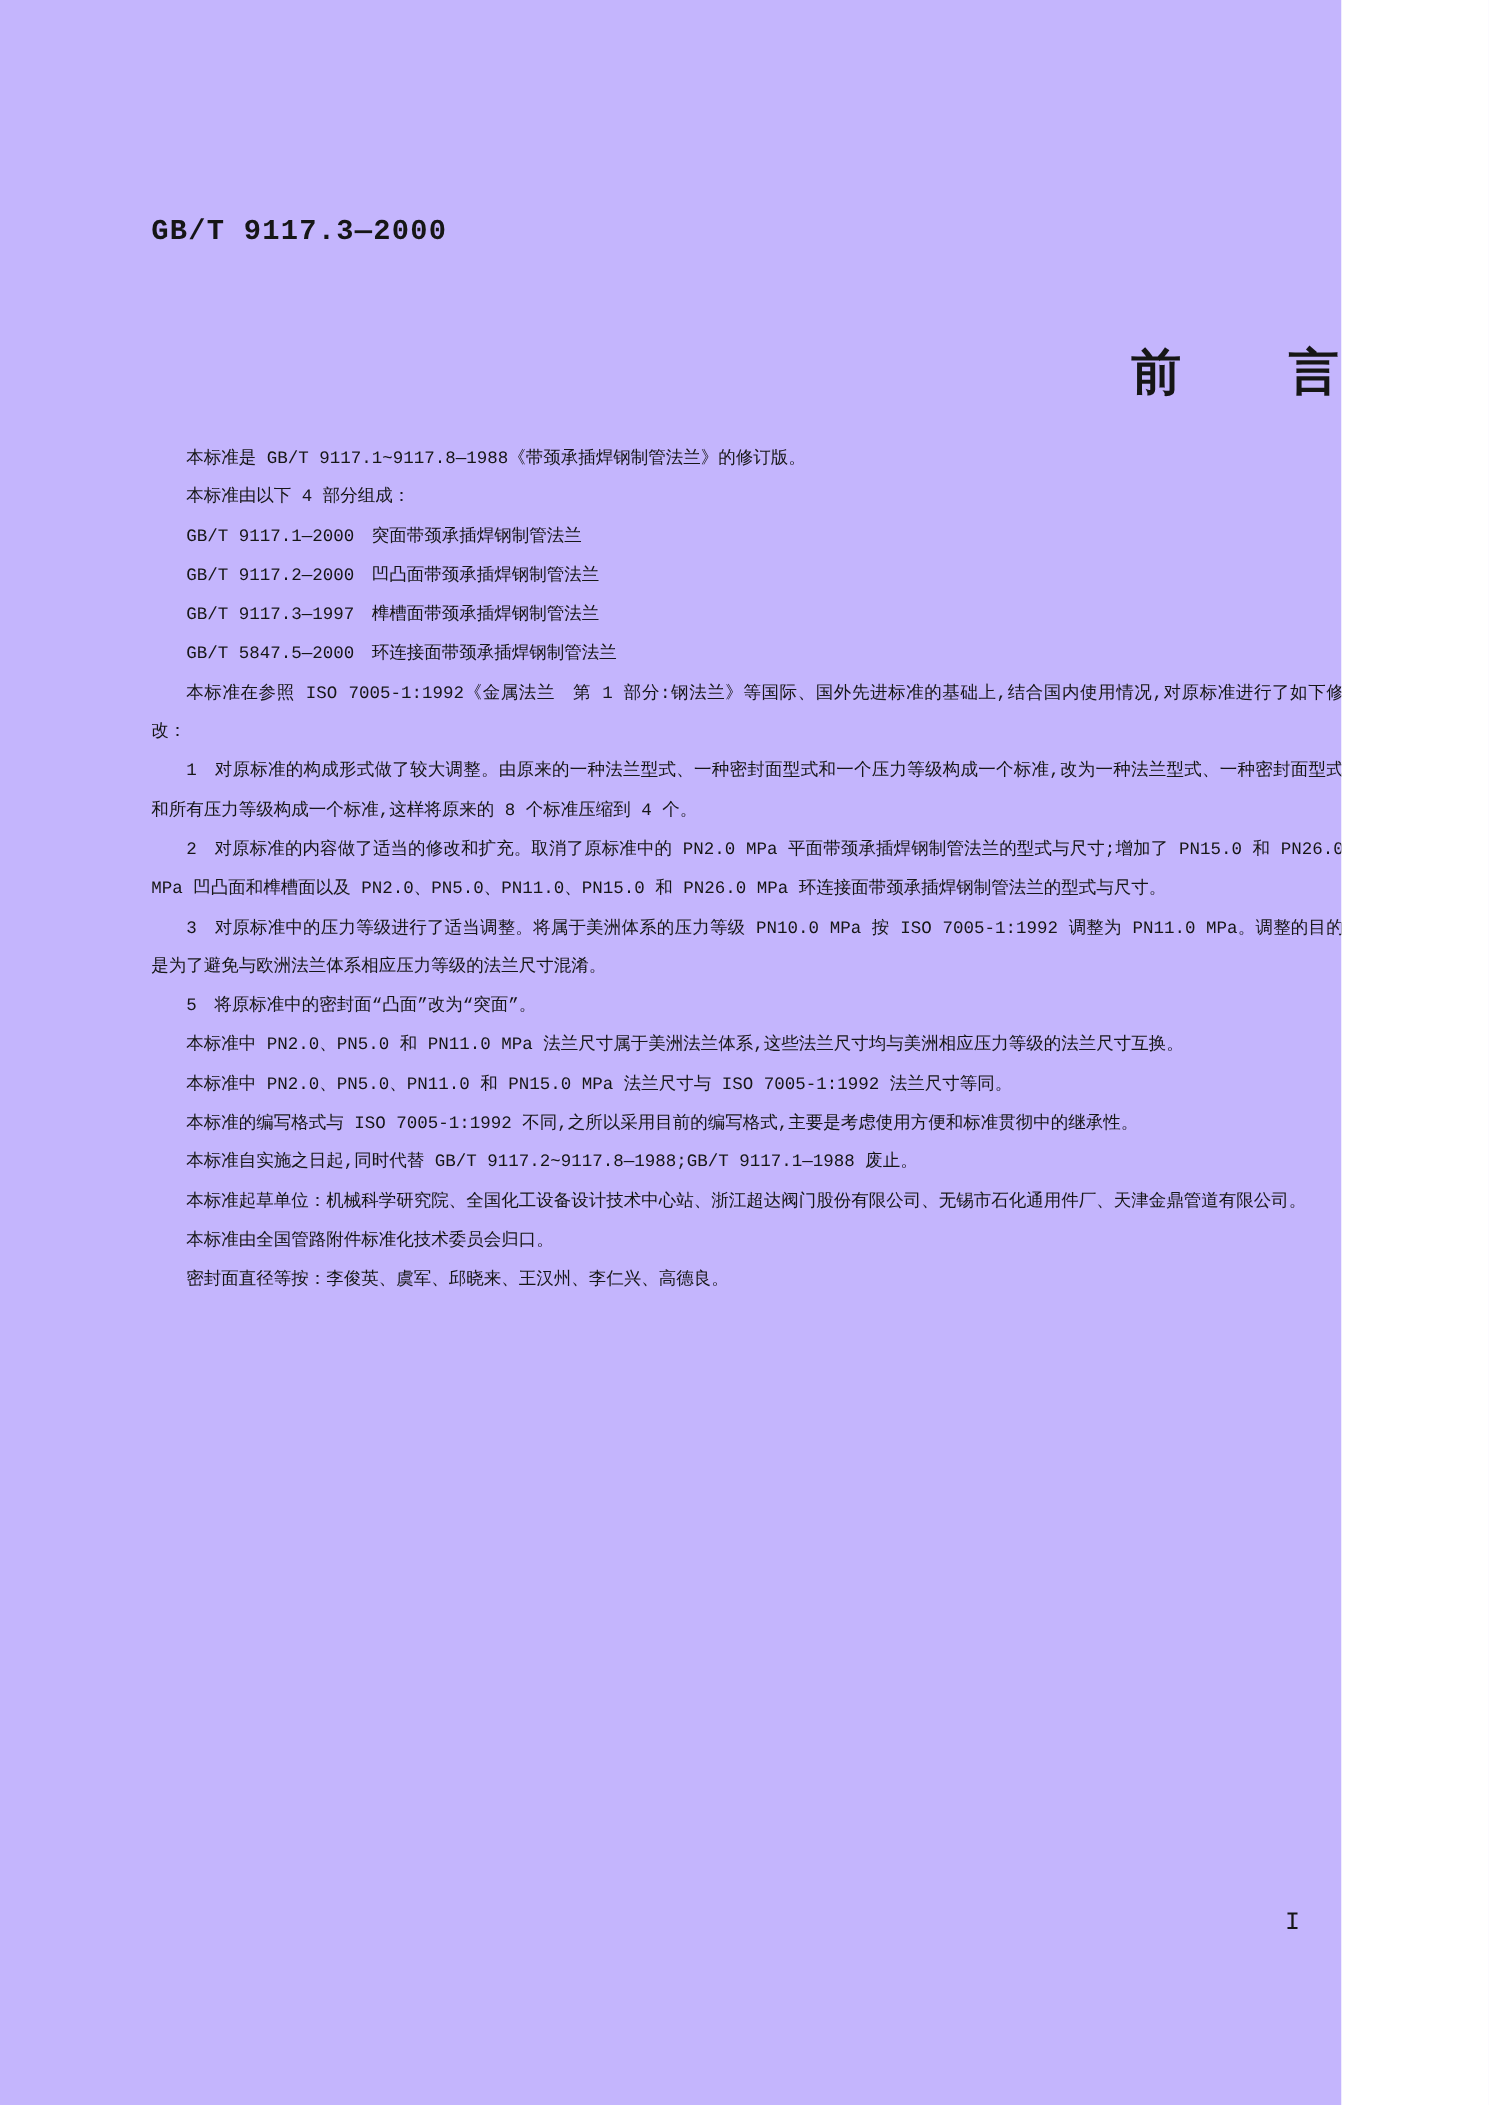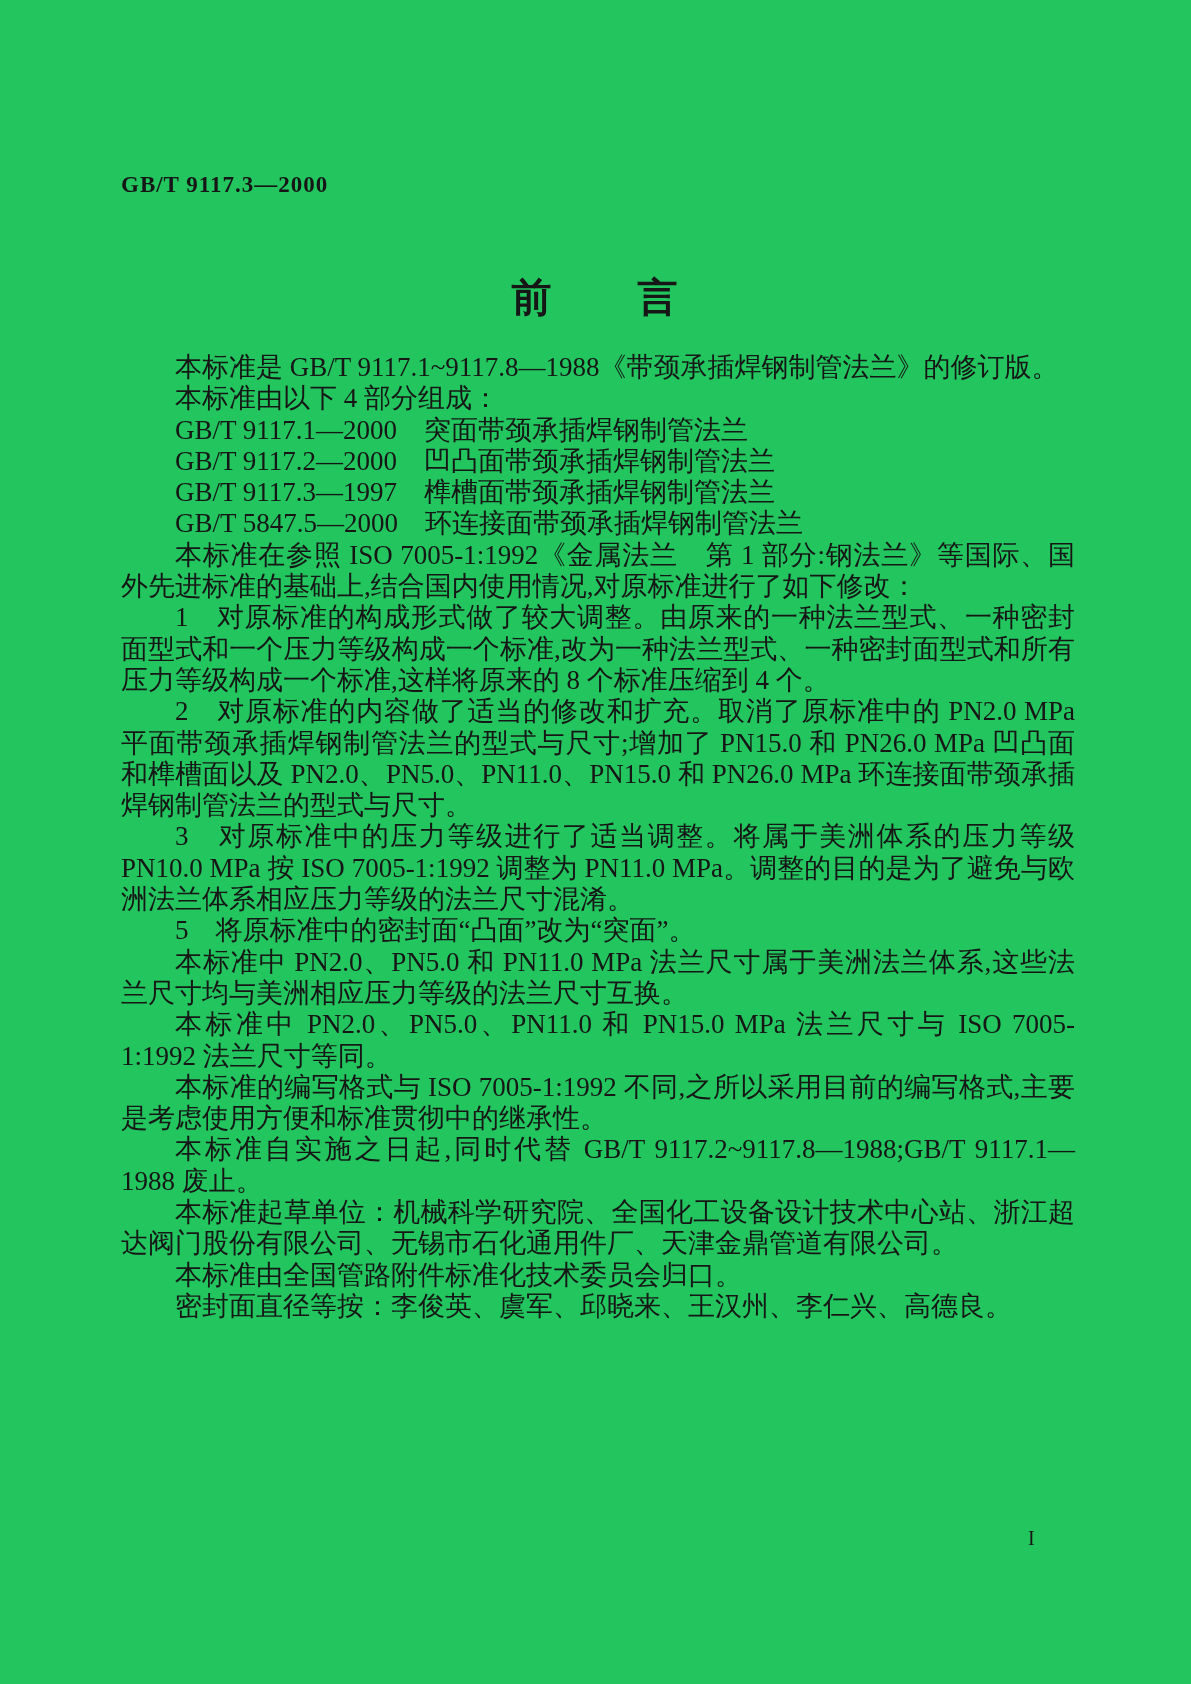--- a/index.html
+++ b/index.html
@@ -2,53 +2,53 @@
 <html lang="zh"><head>
 <meta charset="utf-8">
 <style>
   html, body {
     margin: 0;
     padding: 0;
     background: #ffffff;
   }
   .page {
     position: relative;
-    width: 1191px;
+    width: 1073px;
     height: 1684px;
-    background: #22c55e;
-    font-family: Liberation Serif, serif;
+    background: #c4b5fd;
+    font-family: Liberation Mono, monospace;
     color: #161616;
     overflow: hidden;
   }
   .doc-number {
     position: absolute;
     top: 172px;
     left: 121px;
     font-size: 23px;
     font-weight: bold;
     letter-spacing: 1px;
     white-space: nowrap;
   }
   .title {
     position: absolute;
     top: 270px;
     left: 0;
     width: 100%;
     margin: 0;
-    text-align: center;
+    text-align: right;
     font-size: 40px;
     font-weight: bold;
     letter-spacing: 2px;
   }
   .body-block {
     position: absolute;
     top: 352px;
     left: 121px;
     width: 954px;
-    font-size: 27px;
+    font-size: 14px;
     line-height: 31.3px;
     text-align: justify;
   }
   .para {
     margin: 0;
     text-indent: 2em;
   }
   .page-number {
     position: absolute;
     top: 1527px;

